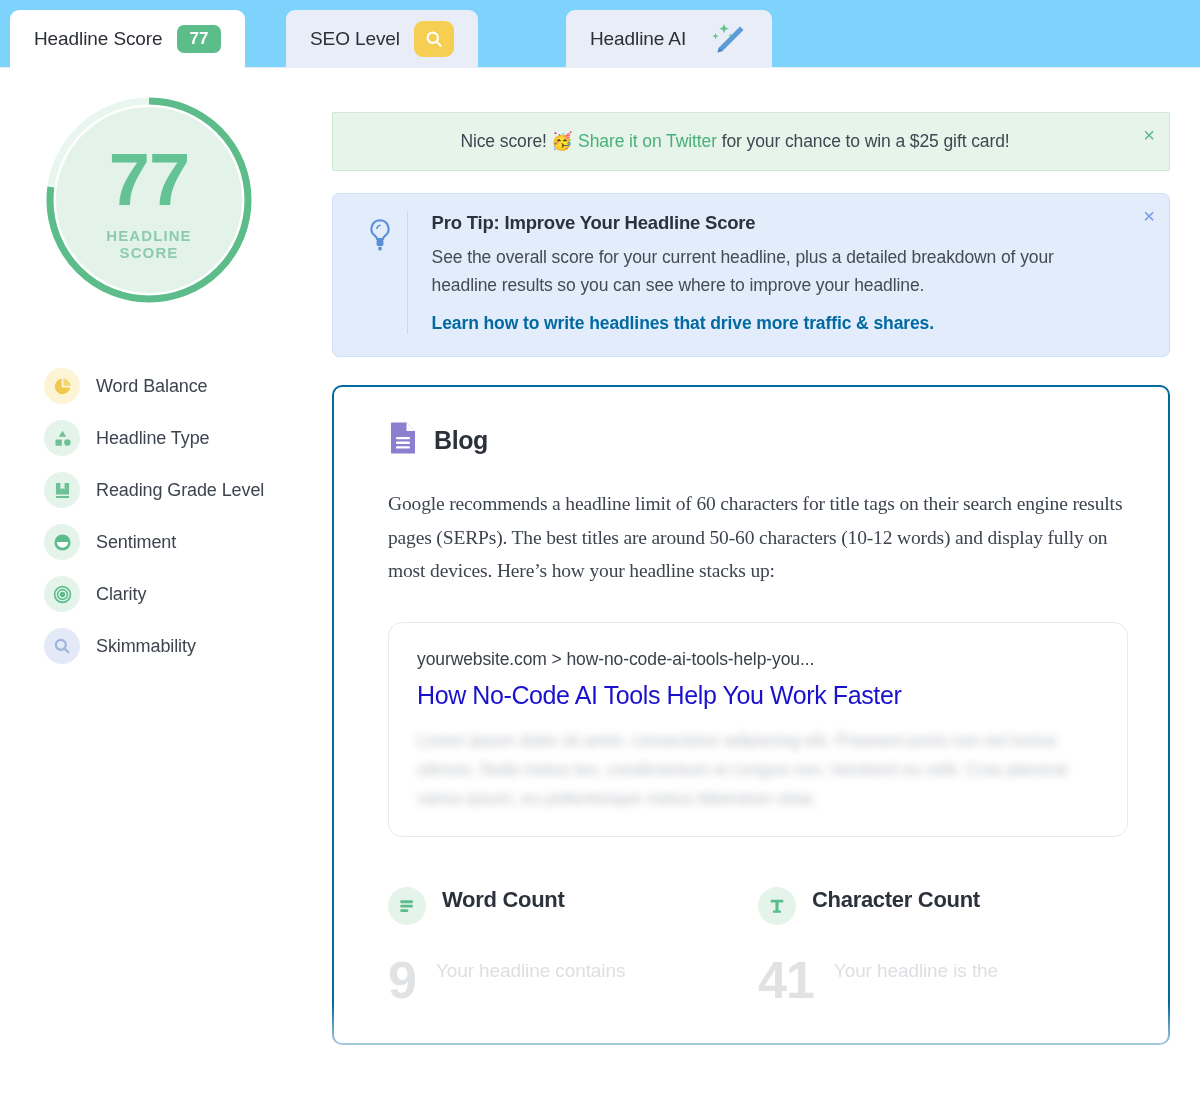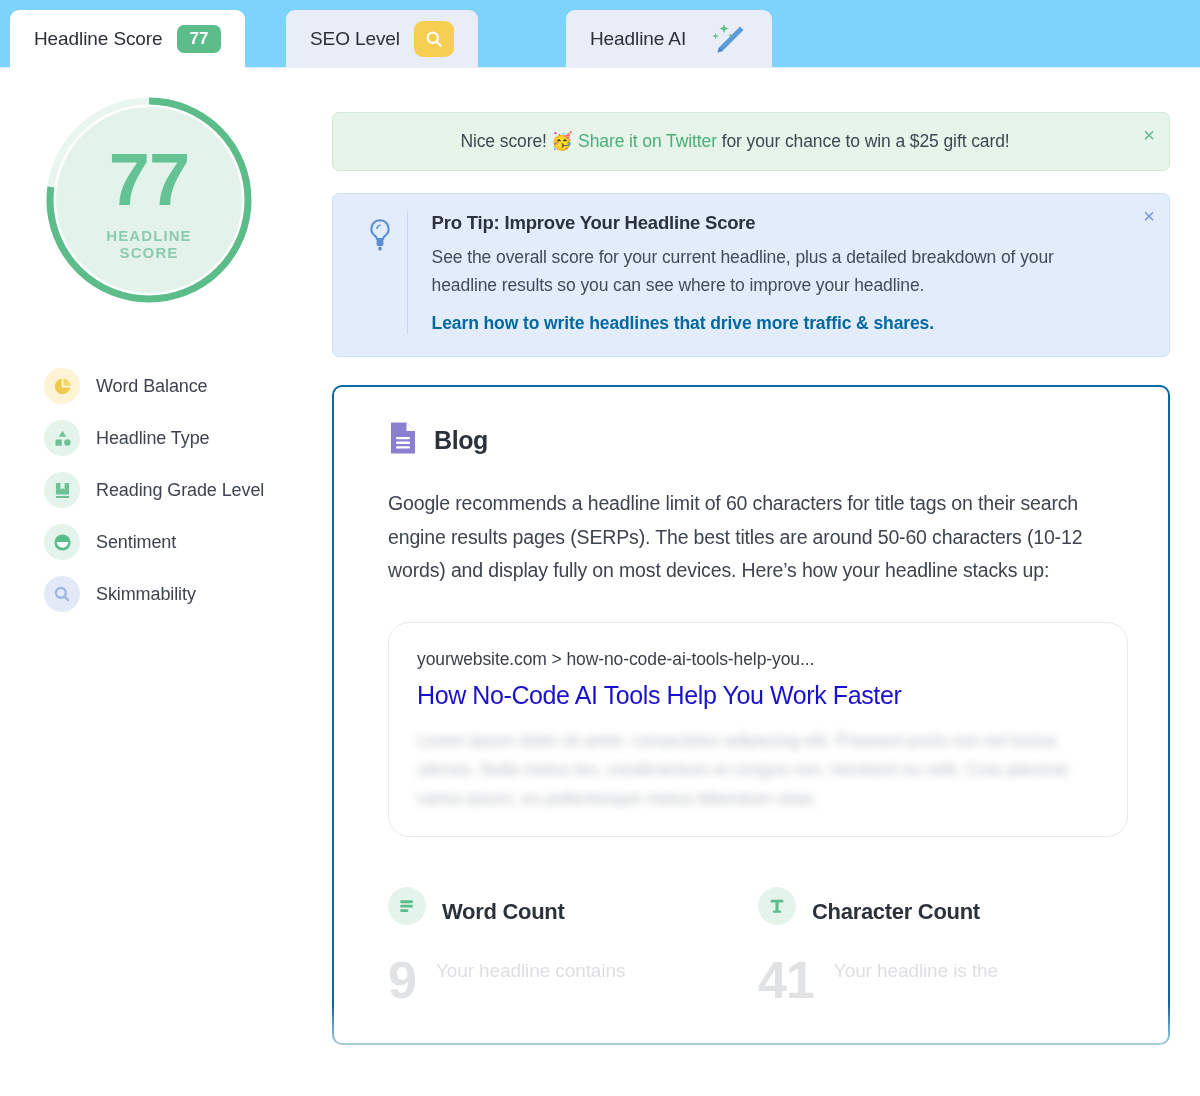--- a/index.html
+++ b/index.html
@@ -68,21 +68,21 @@
     flex:0 0 36px;
   }
   .mlabel { font-size:18px; color:#3d4450; letter-spacing:-0.1px; }
 
   
   .content { position:absolute; left:330px; top:68px; width:870px; height:1028px; }
 
   .alert {
     position:relative;
     margin:44px 30px 0 2px;
-    border-radius:7px;
+    border-radius:1px;
     padding:18px 54px 18px 22px;
   }
   .alert-green { background:#e6f4ea; border:1px solid #cfe8d8; }
   .alert-green .atext { font-size:17.5px; color:#3f4752; text-align:center; letter-spacing:-0.1px; }
   .alert-green .alink { color:#49b079; cursor:pointer; }
   .xbtn {
     position:absolute; top:12px; right:14px;
     font-size:20px; line-height:1; cursor:pointer;
     background:none; border:none; font-family:"Liberation Sans", sans-serif;
   }
@@ -106,39 +106,39 @@
   .card {
     margin:28px 30px 0 2px;
     background:#fff;
     border:2px solid #0369a1;
     border-radius:10px;
     padding:34px 40px 0 54px;
     min-height:660px;
   }
   .cardhead { display:flex; align-items:center; gap:16px; margin-bottom:28px; }
   .cardtitle { font-size:25px; font-weight:700; color:#2b323c; letter-spacing:-0.4px; }
-  .cardpara { font-size:19.5px; color:#3d444f; line-height:1.72; letter-spacing:-0.15px; max-width:740px; }
+  .cardpara { font-size:19.5px; color:#3d444f; line-height:1.72; letter-spacing:-0.15px; max-width:740px;font-family:Liberation Serif, serif; }
 
   .serp {
     margin:34px 0 0 0;
     border:1px solid #e6e9ef;
-    border-radius:21px;
+    border-radius:14px;
     padding:26px 28px 22px 28px;
     background:#fff;
   }
   .serp-url { font-size:17.5px; color:#3b4049; letter-spacing:-0.1px; }
   .serp-title { font-size:25px; color:#1a11cc; margin-top:11px; letter-spacing:-0.4px; }
   .serp-desc {
     margin-top:16px; font-size:17px; color:#7b828c; line-height:1.72;
     filter: blur(4.2px); opacity:.55; user-select:none;
   }
 
   .counts { display:flex; margin-top:50px; }
   .countcol { width:388px; }
-  .counthead { display:flex; align-items:flex-end; gap:16px; }
+  .counthead { display:flex; align-items:flex-start; gap:16px; }
   .counttitle { font-size:22px; font-weight:700; color:#2b323c; letter-spacing:-0.3px; }
   .countbody { display:flex; align-items:flex-start; gap:20px; margin-top:32px; opacity:.30; }
   .bignum { font-size:52px; font-weight:700; color:#9aa0a9; line-height:.9; letter-spacing:-1px; }
   .countdesc { font-size:19px; color:#8f959e; line-height:1.5; letter-spacing:-0.1px; max-width:215px; }
 
   .fadeout {
     position:absolute; left:330px; right:0; bottom:0; height:92px;
     background:linear-gradient(to bottom, rgba(255,255,255,0) 0%, rgba(255,255,255,.92) 62%, #fff 100%);
     pointer-events:none;
   }
@@ -234,20 +234,30 @@
       <div class="metric">
         <span class="mic" style="background:#e4f4ea">
           <svg width="21" height="21" viewBox="0 0 24 24">
             <circle cx="12" cy="12" r="9.2" fill="#5bbd8c"></circle>
             <path d="M5.4 11.4 h13.2 a6.6 6.6 0 0 1 -13.2 0 Z" fill="#ffffff"></path>
           </svg>
         </span>
         <span class="mlabel">Sentiment</span>
       </div>
 
+      <div class="metric">
+        <span class="mic" style="background:#e4f4ea">
+          <svg width="21" height="21" viewBox="0 0 24 24" fill="none" stroke="#5bbd8c" stroke-width="1.9">
+            <circle cx="12" cy="12" r="9"></circle>
+              <circle cx="12" cy="12" r="5.6"></circle>
+              <circle cx="12" cy="12" r="2.1" fill="#5bbd8c"></circle>
+          </svg>
+        </span>
+        <span class="mlabel">Clarity</span>
+      </div>
 
       <div class="metric">
         <span class="mic" style="background:#e3e9f6">
           <svg width="20" height="20" viewBox="0 0 24 24" fill="none" stroke="#9fb4dd" stroke-width="2.6" stroke-linecap="round">
             <circle cx="10.6" cy="10.6" r="6"></circle>
               <line x1="15.2" y1="15.2" x2="19.6" y2="19.6"></line>
           </svg>
         </span>
         <span class="mlabel">Skimmability</span>
       </div>

